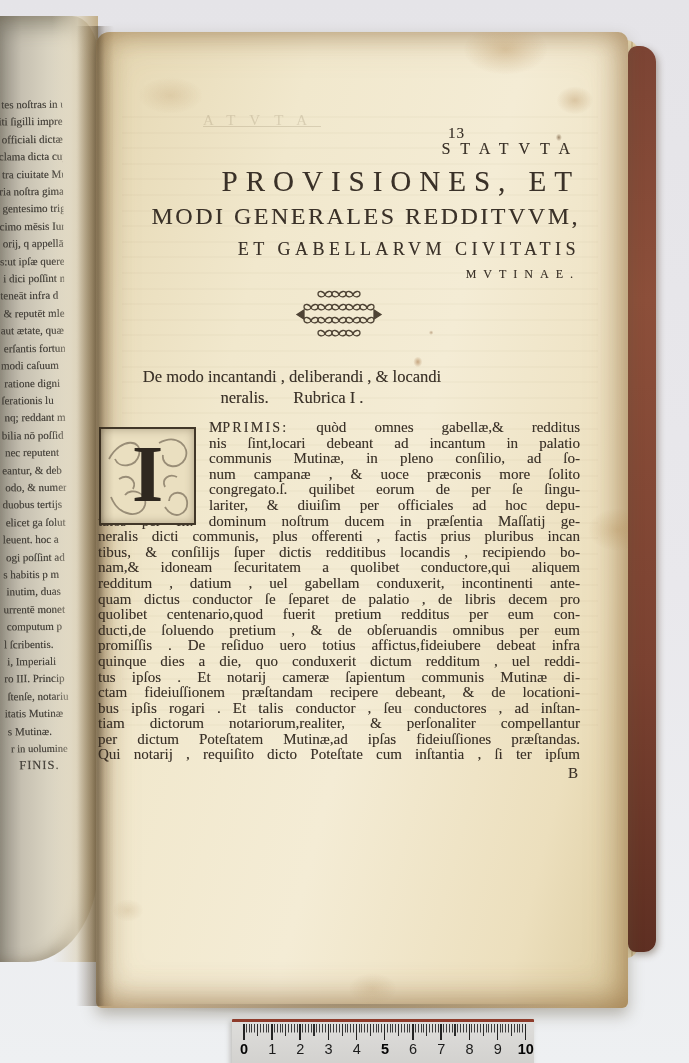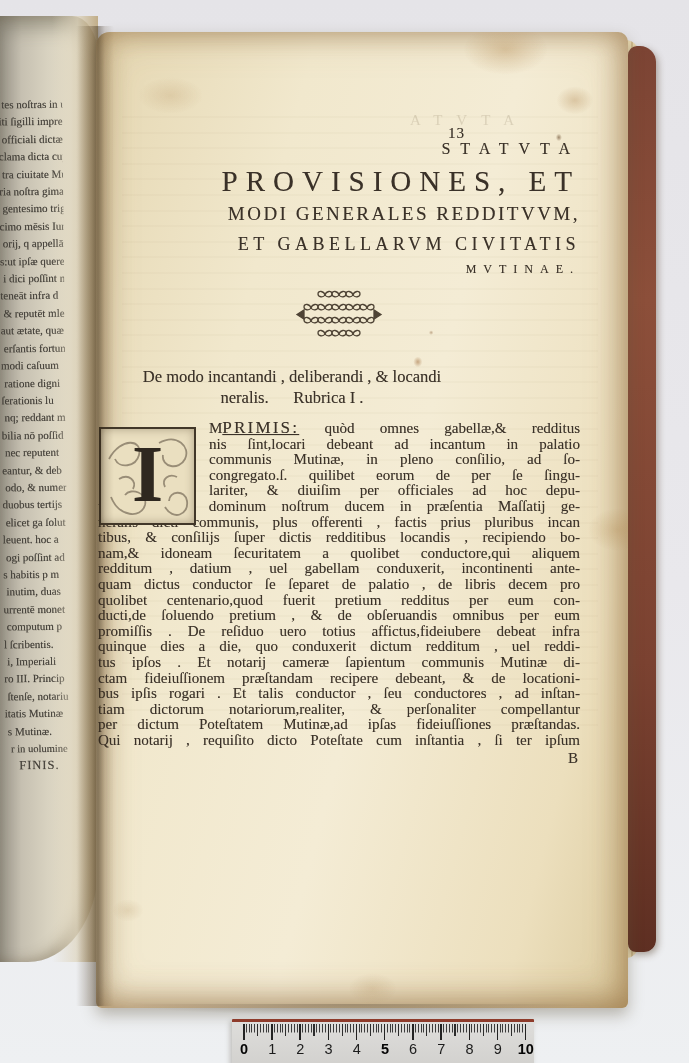--- a/index.html
+++ b/index.html
@@ -45,27 +45,27 @@
     radial-gradient(3px 3px at 63% 30.8%, rgba(130,85,45,.45), transparent 75%),
     radial-gradient(42px 30px at 98% 51%, rgba(176,136,80,.3), transparent 70%),
     radial-gradient(34px 22px at 52% 98%, rgba(176,141,92,.22), transparent 70%),
     radial-gradient(22px 16px at 6% 90%, rgba(176,141,92,.2), transparent 70%);}
   .ghost-band{position:absolute;left:26px;right:30px;top:84px;height:620px;pointer-events:none;
     opacity:.5;filter:blur(.4px);background:
     repeating-linear-gradient(180deg, rgba(112,88,52,.06) 0 2px, transparent 2px 15.6px);}
 
   .ink{color:#3a3128;text-shadow:.2px .3px 0 rgba(58,49,40,.38);}
   .pageno{position:absolute;left:352px;top:93px;font-size:15px;letter-spacing:1px;font-family:Liberation Serif, serif;}
-  .ghost-title{position:absolute;left:132px;top:80px;width:300px;text-align:right;
-    font-size:15px;letter-spacing:14px;color:rgba(92,76,48,.17);}
+  .ghost-title{position:absolute;left:107px;top:80px;width:300px;text-align:left;
+    font-size:15px;letter-spacing:14px;color:rgba(92,76,48,.17);text-decoration:underline;}
 
   .title-block{position:absolute;left:2px;top:108px;width:482px;text-align:right;}
   .t1{font-size:16px;letter-spacing:10px;}
   .t2{font-size:29px;letter-spacing:8px;margin-top:7px;white-space:nowrap;}
-  .t3{font-size:19px;letter-spacing:2.5px;margin-top:5px;}
+  .t3{font-size:24px;letter-spacing:2.5px;margin-top:5px;}
   .t4{font-size:18px;letter-spacing:4.5px;margin-top:9px;}
   .t5{font-size:12px;letter-spacing:7px;margin-top:7px;}
 
   .ornament{position:absolute;left:2px;top:255px;width:482px;text-align:center;}
   .ornament svg{display:inline-block;}
 
   .heading{position:absolute;left:2px;top:334px;width:388px;text-align:center;
     font-size:16.5px;line-height:21px;}
   .h2{white-space:pre;}
 
@@ -73,21 +73,21 @@
   .dropcap{position:absolute;left:1px;top:7px;width:97px;height:98px;box-sizing:border-box;
     border:2px solid #413729;background:#eadfc0;
     box-shadow:inset 0 0 10px rgba(100,85,60,.45);}
   .dropcap svg{position:absolute;left:0;top:0;}
   .dropcap .cap{position:absolute;left:0;top:-4px;width:100%;height:100%;text-align:center;
     font-size:80px;line-height:98px;font-weight:bold;color:#2f2820;}
   .beside{margin-left:111px;width:371px;}
   .full{width:482px;}
   .bline{font-size:15px;line-height:15.6px;text-align:justify;text-align-last:justify;
     white-space:nowrap;}
-  .lead-sc{font-size:17px;letter-spacing:2.2px;text-decoration:underline;}
+  .lead-sc{font-size:14px;letter-spacing:2.2px;}
   .sig{width:480px;text-align:right;font-size:15px;margin-top:2px;}
 
   .gutter-shadow{position:absolute;left:76px;top:26px;width:38px;height:980px;pointer-events:none;
     background:linear-gradient(90deg,transparent 0%,rgba(70,50,25,.30) 42%,rgba(40,28,12,.40) 58%,rgba(70,50,25,.14) 76%,transparent 100%);}
   .book-shadow{position:absolute;left:70px;top:1004px;width:566px;height:14px;
     background:radial-gradient(50% 100% at 50% 0%, rgba(90,80,62,.35), transparent 80%);}
 
   
   .ruler{position:absolute;left:232px;top:1019px;width:302px;height:44px;
     background:linear-gradient(180deg,#dedddb 0%,#d2d1ce 100%);
@@ -216,20 +216,21 @@
             <path d="M76 48 C68 44 60 50 64 58"></path>
           </g>
         </svg>
         <div class="cap">I</div>
       </div>
       <div class="beside">
         <div class="bline"><span class="lead-m">M</span><span class="lead-sc">PRIMIS:</span> <span>quòd omnes gabellæ,&amp; redditus</span></div>
         <div>
             <div class="bline">nis ſint,locari debeant ad incantum in palatio</div>
             <div class="bline">communis Mutinæ, in pleno conſilio, ad ſo-</div>
+            <div class="bline">num campanæ , &amp; uoce præconis more ſolito</div>
             <div class="bline">congregato.ſ. quilibet eorum de per ſe ſingu-</div>
             <div class="bline">lariter, &amp; diuiſim per officiales ad hoc depu-</div>
           </div>
       </div>
       <div class="full">
           <div class="bline">tatos per Ill. dominum noſtrum ducem in præſentia Maſſatij ge-</div>
           <div class="bline">neralis dicti communis, plus offerenti , factis prius pluribus incan</div>
           <div class="bline">tibus, &amp; conſilijs ſuper dictis redditibus locandis , recipiendo bo-</div>
           <div class="bline">nam,&amp; idoneam ſecuritatem a quolibet conductore,qui aliquem</div>
           <div class="bline">redditum , datium , uel gabellam conduxerit, incontinenti ante-</div>

